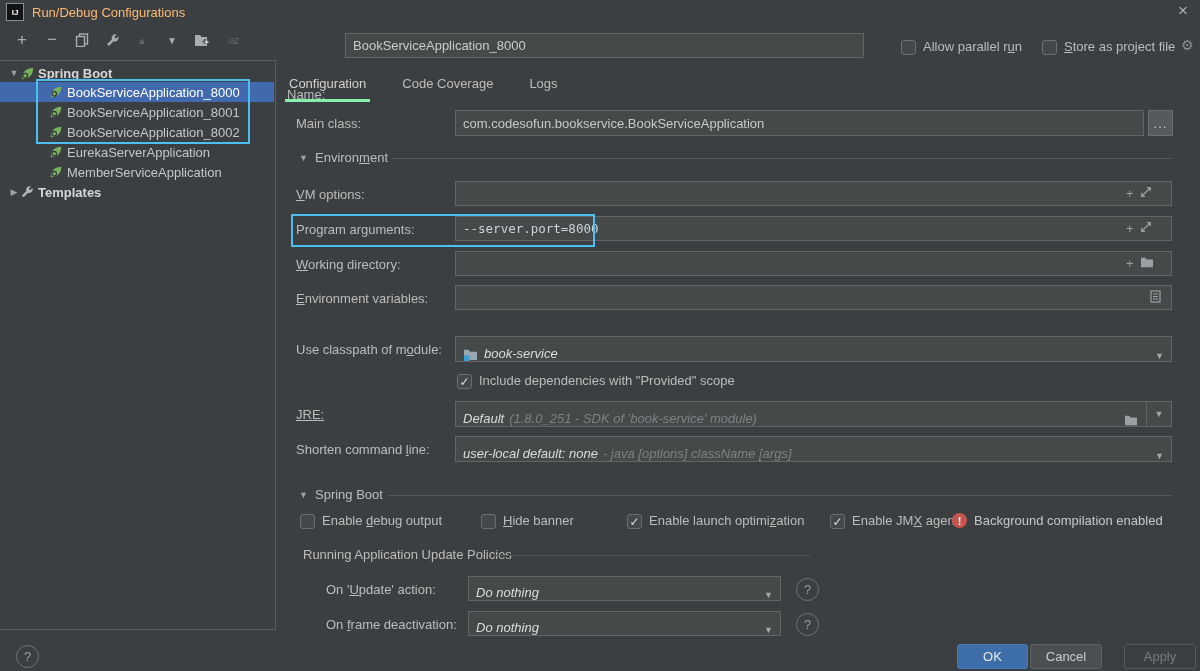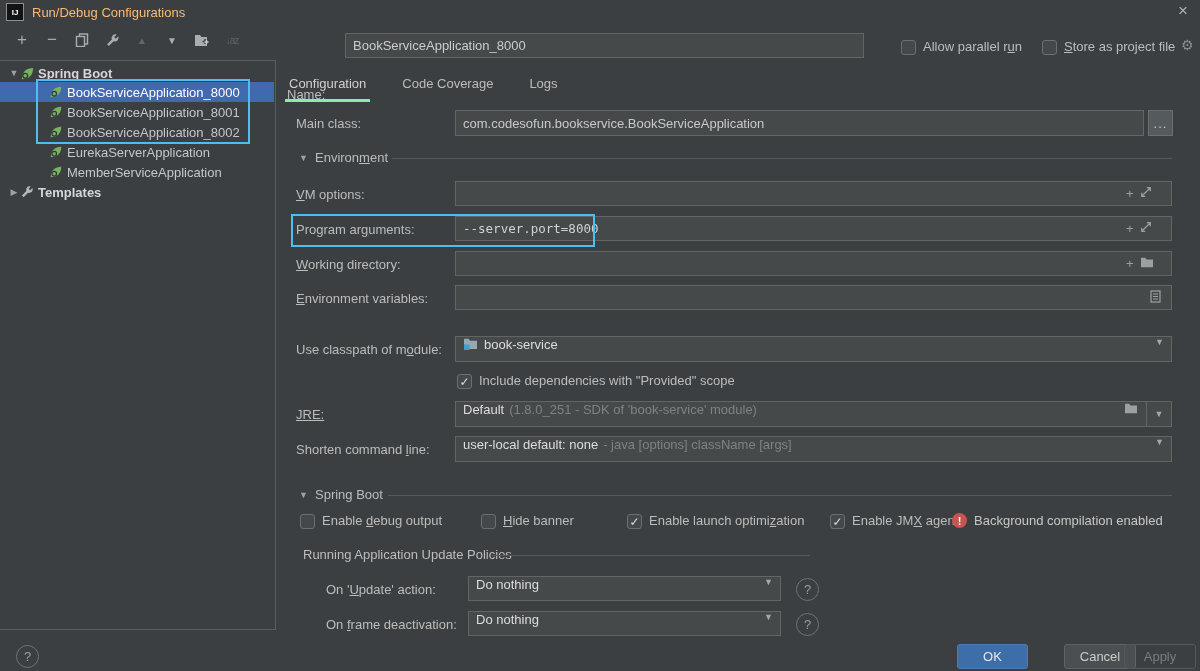--- a/index.html
+++ b/index.html
@@ -33,21 +33,21 @@
   .tree-bold{font-weight:bold;color:#d4d6d8;}
   .ticon{width:15px;height:15px;margin-right:3px;flex:0 0 auto;}
   .cyan-box{position:absolute;border:2px solid #4dbef0;background:transparent;pointer-events:none;z-index:6;}
 
   
   .label{position:absolute;color:#bcbcbc;white-space:nowrap;}
   .tfield{position:absolute;background:#45494a;border:1px solid #646464;box-sizing:border-box;
     color:#cccccc;padding:0 7px;font-family:"Liberation Sans",sans-serif;font-size:13px;outline:none;}
   .mono{font-family:"DejaVu Sans Mono",monospace;font-size:12.5px;color:#ced3d8;}
   .combo{position:absolute;background:#45494a;border:1px solid #646464;box-sizing:border-box;
-    display:flex;align-items:flex-start;padding:0 7px;color:#dddddd;cursor:pointer;}
+    display:flex;align-items:flex-end;padding:0 7px;color:#dddddd;cursor:pointer;font-style:italic;}
   .combo .arrow{margin-left:auto;font-size:9px;color:#a3a7aa;}
   .hint{color:#7f8284;}
   .sep-line{position:absolute;height:1px;background:#55585a;}
   .sec-arrow{position:absolute;font-size:9px;color:#9da1a4;}
   .fic{position:absolute;display:flex;align-items:center;gap:6px;color:#9da0a3;}
   .fic span{cursor:pointer;}
   .browse-btn{position:absolute;background:#555a5c;border:1px solid #6a6e70;box-sizing:border-box;
     color:#c7c7c7;display:flex;align-items:center;justify-content:center;cursor:pointer;letter-spacing:1px;}
 
   
@@ -308,16 +308,16 @@
 
   <div class="label" style="left:326px;top:617px;">On <u>f</u>rame deactivation:</div>
   <div class="combo" style="left:468px;top:611px;width:313px;height:25px;">
     <span>Do nothing</span>
     <span class="arrow">▼</span>
   </div>
   <div class="help-circle" style="left:796px;top:613px;">?</div>
 
   <div class="help-circle" style="left:16px;top:645px;">?</div>
   <div class="btn btn-ok" style="left:957px;top:644px;width:71px;">OK</div>
-  <div class="btn btn-cancel" style="left:1064px;top:644px;width:72px;">Cancel</div>
+  <div class="btn btn-cancel" style="left:1030px;top:644px;width:72px;">Cancel</div>
   <div class="btn btn-apply" style="left:1124px;top:644px;width:72px;">Apply</div>
 
 </div>
 
 </body></html>

